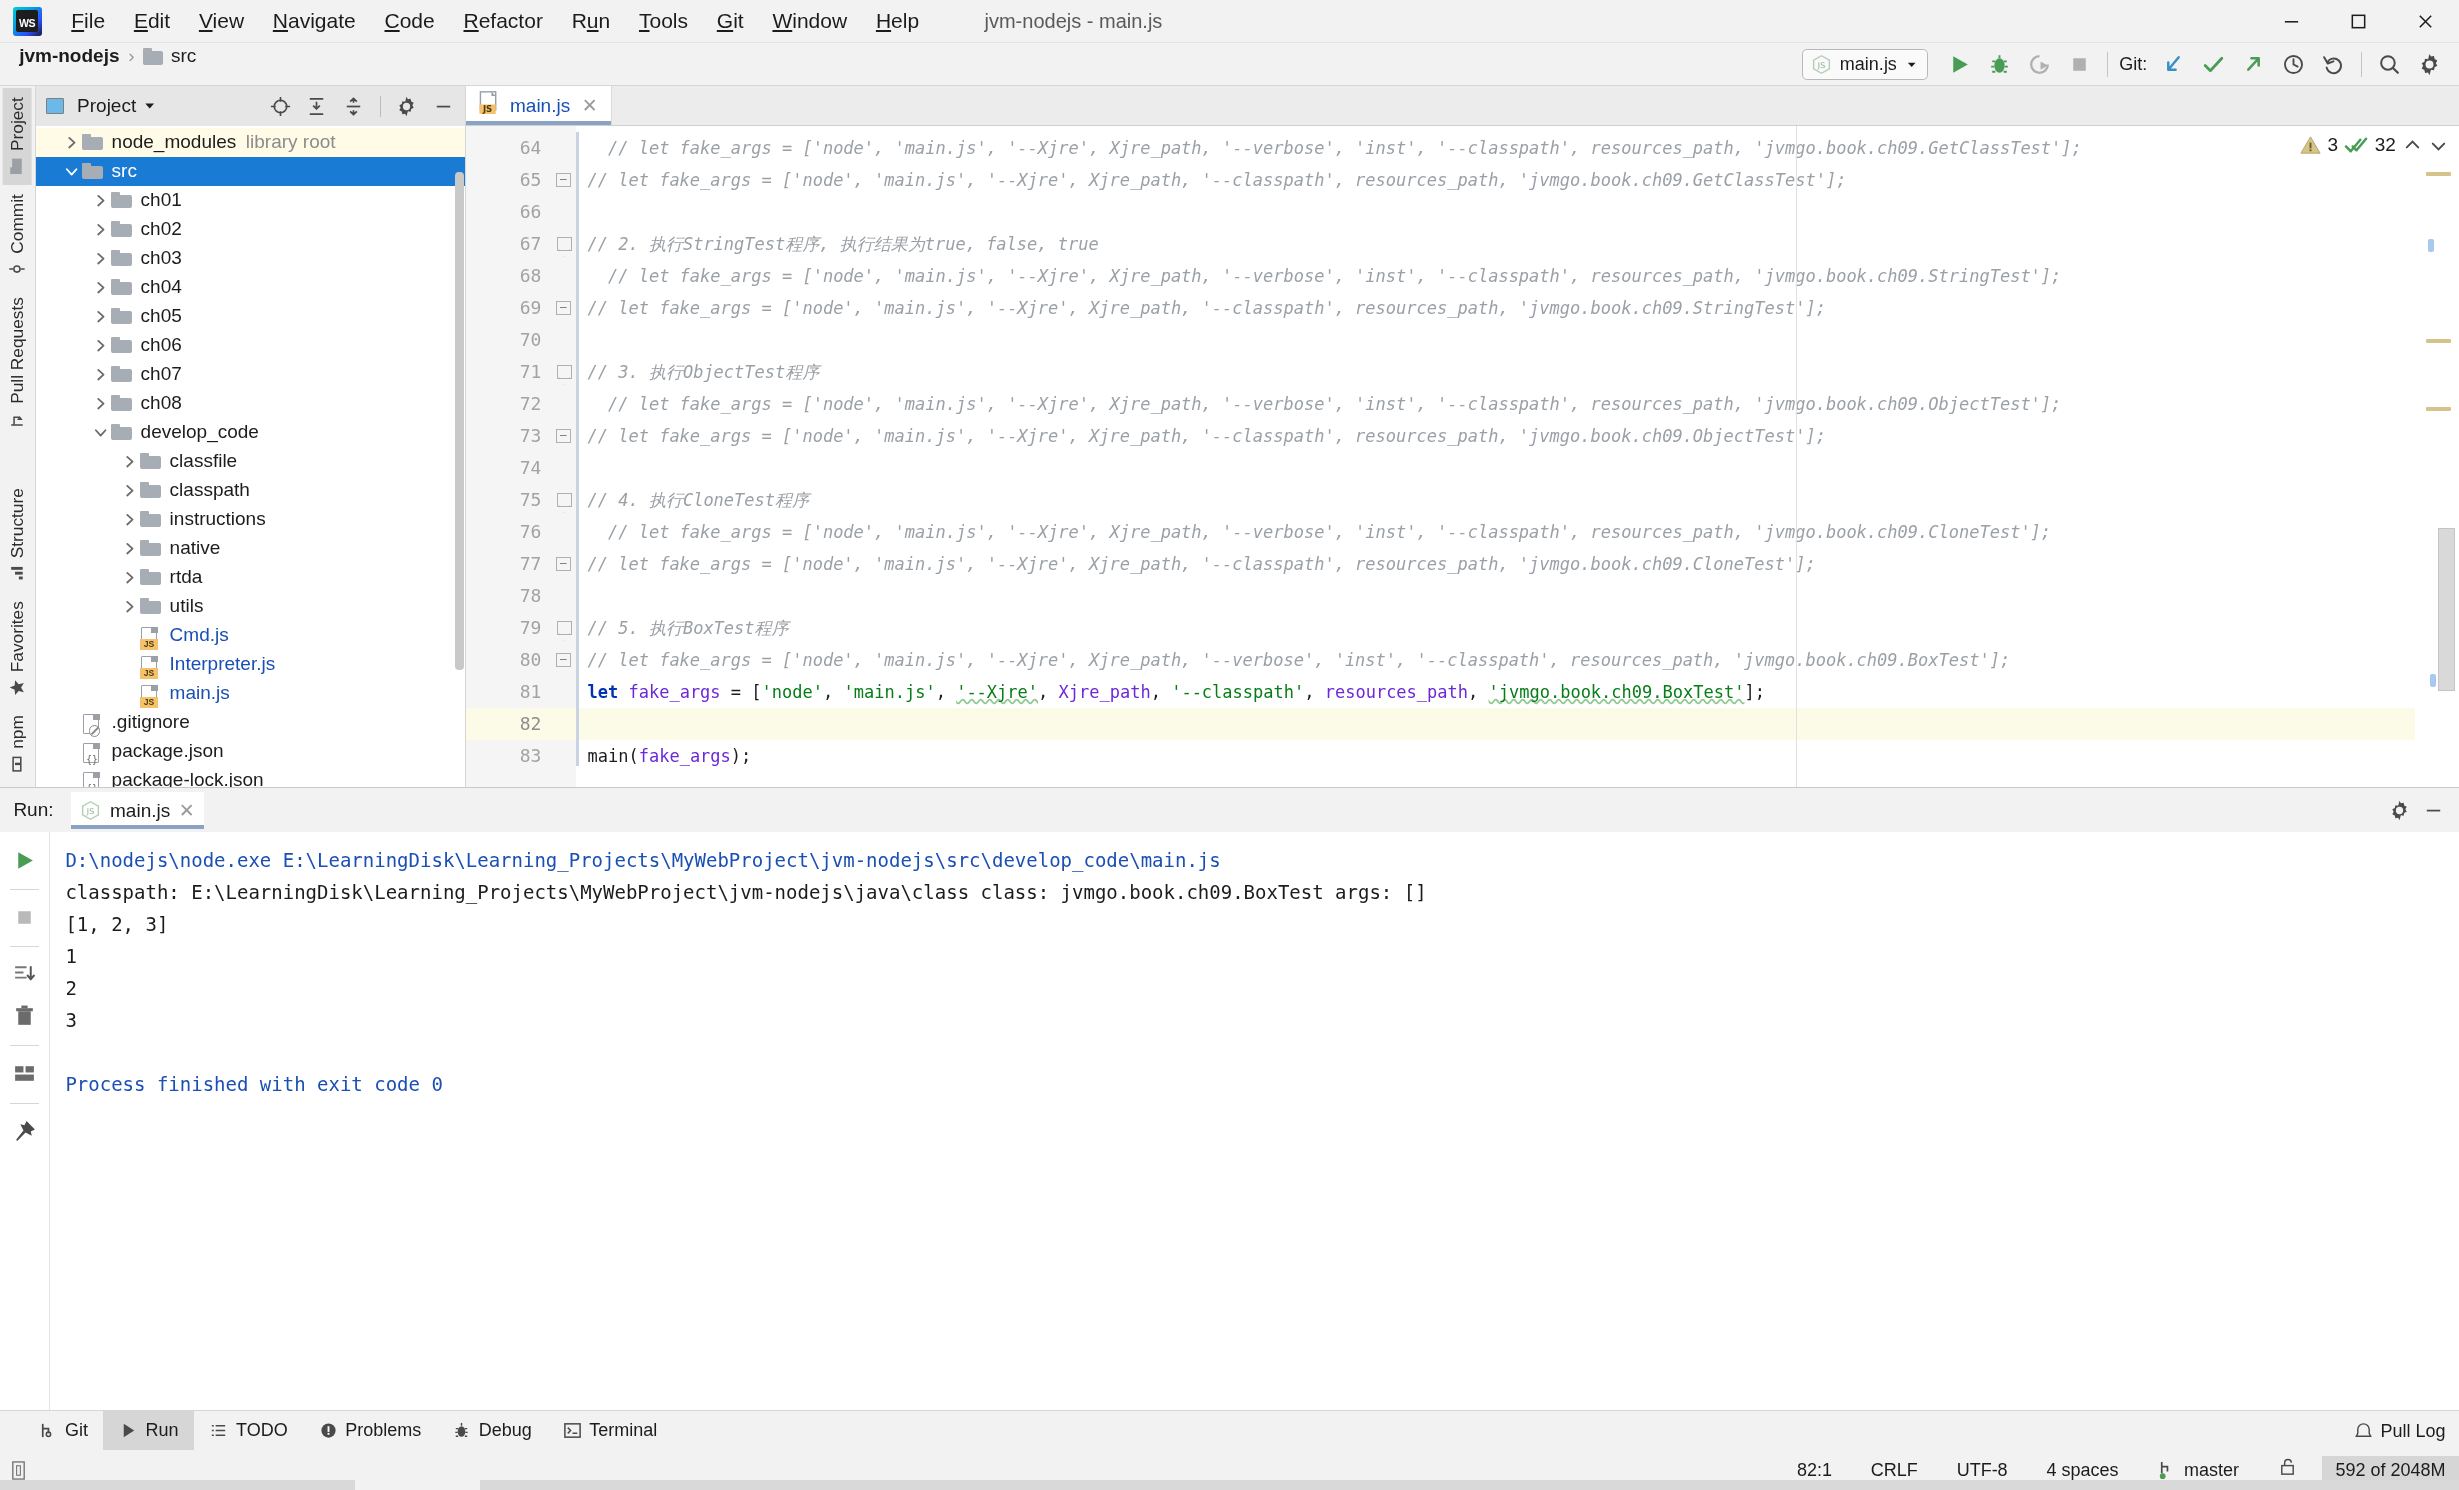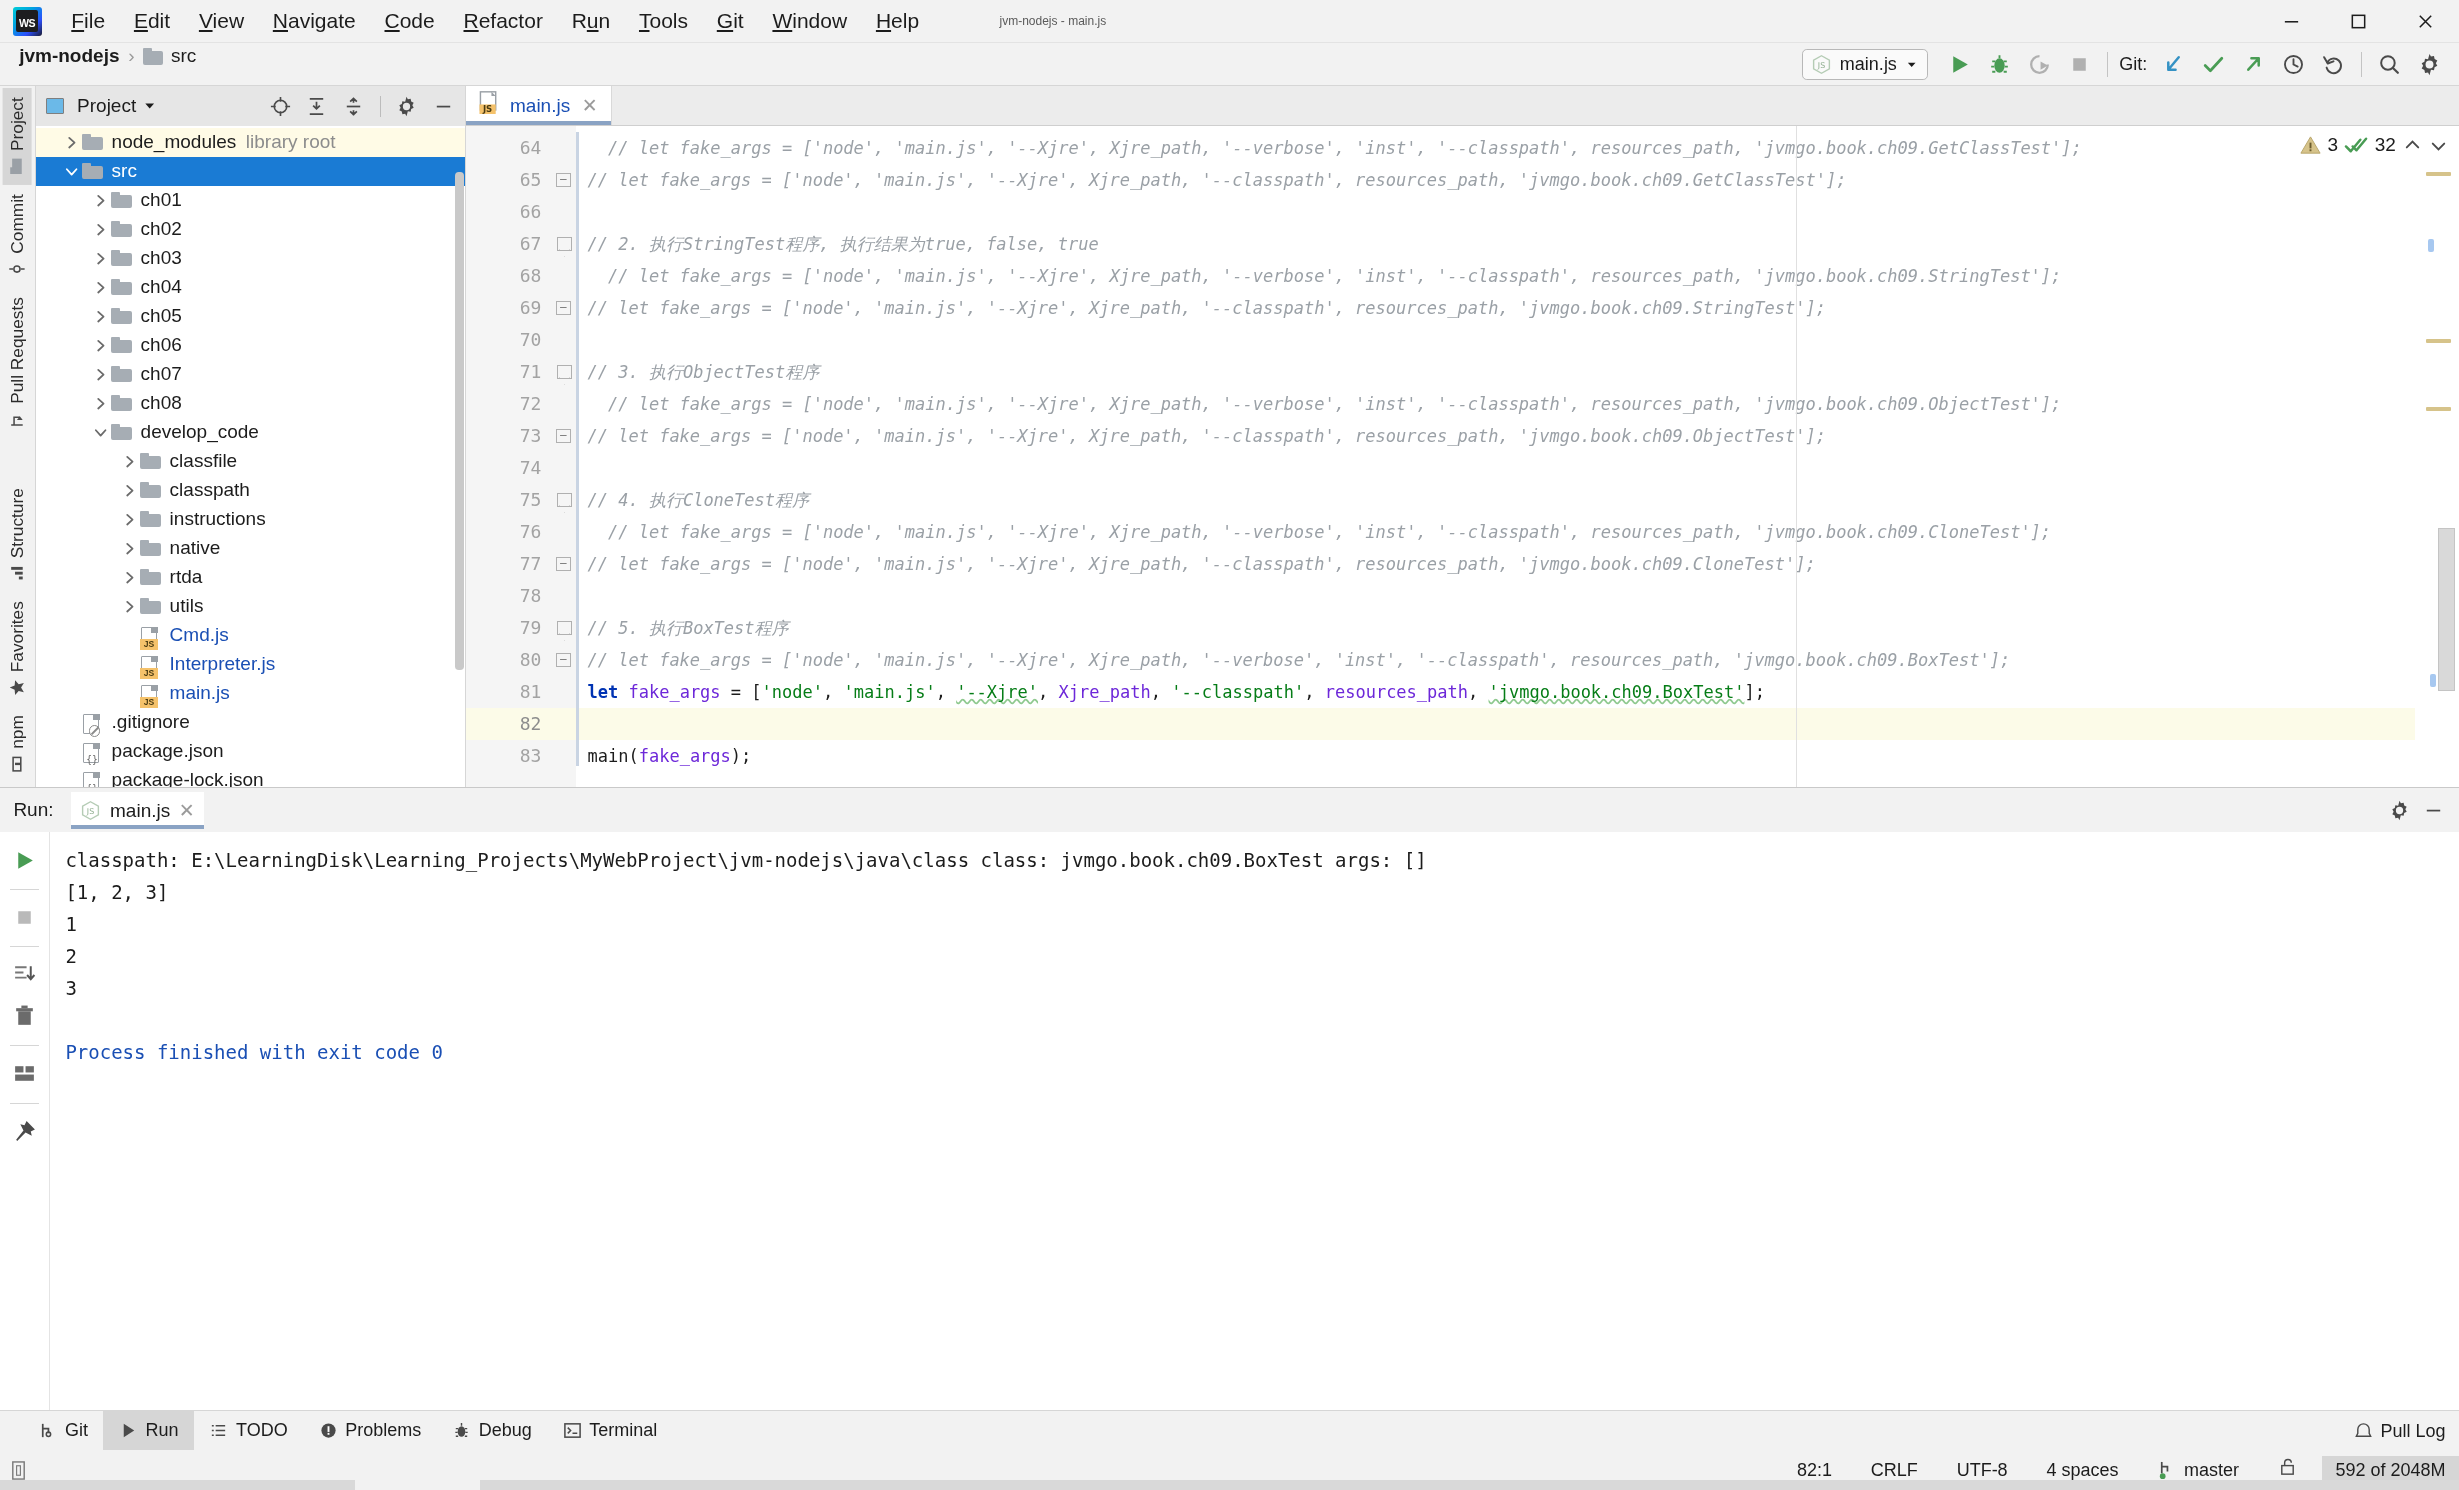--- a/index.html
+++ b/index.html
@@ -28,21 +28,21 @@
     background:#1d1d1f; border-radius:1.9px;
     display:flex; align-items:flex-end; justify-content:center;
   }
   .ws-logo .inner span { color:#fff; font-size:10.6px; font-weight:bold; line-height:1; padding-bottom:2.9px; letter-spacing:-0.5px;}
   .menu { display: flex; align-items: center; gap: 0px; }
   .menu-item {
     font-size: 21px; color: #1c1c1c; padding: 2.9px 14.4px; cursor: default; line-height:1.2;
   }
   .menu-item u { text-decoration: underline; }
   .win-title {
-    font-size: 12px; color: #5a5a5a; margin-left: 66px;
+    font-size: 20px; color: #5a5a5a; margin-left: 51px;
   }
   .win-buttons { position: absolute; right: 0; top: 0; height: 43px; display: flex; }
   .win-btn { width: 67px; height: 43px; display: flex; align-items: center; justify-content: center; }
   .win-btn svg { display: block; }
 
   
   .navbar {
     height: 43px; min-height:43px; display: flex; align-items: flex-start;
     background: #f2f2f2; border-bottom: 1px solid #d6d6d6; position: relative;
   }
@@ -816,20 +816,21 @@
             </svg>
         </div>
         <div class="rt-sep"></div>
         <div class="rt-btn">
           <svg width="25" height="25" viewBox="0 0 24 24">
               <path d="M14 2 L22 10 L18 12 L19 16 L13 13 L5 21 L4 20 L11 11 L8 5 L12 6 Z" fill="#4a4a4a"></path>
             </svg>
         </div>
       </div>
       <div class="console" id="console">
+          <div class="cl link">D:\nodejs\node.exe E:\LearningDisk\Learning_Projects\MyWebProject\jvm-nodejs\src\develop_code\main.js</div>
           <div class="cl">classpath: E:\LearningDisk\Learning_Projects\MyWebProject\jvm-nodejs\java\class class: jvmgo.book.ch09.BoxTest args: []</div>
           <div class="cl">[1, 2, 3]</div>
           <div class="cl">1</div>
           <div class="cl">2</div>
           <div class="cl">3</div>
           <div class="cl"> </div>
           <div class="cl blue">Process finished with exit code 0</div>
         </div>
     </div>
   </div>

